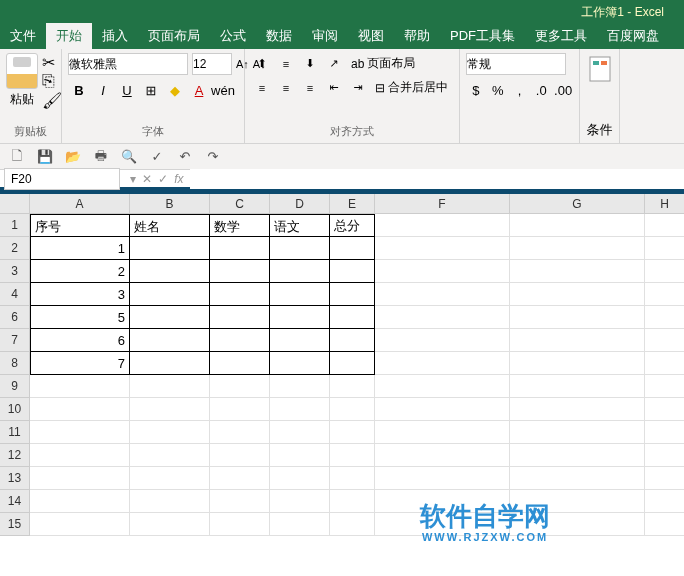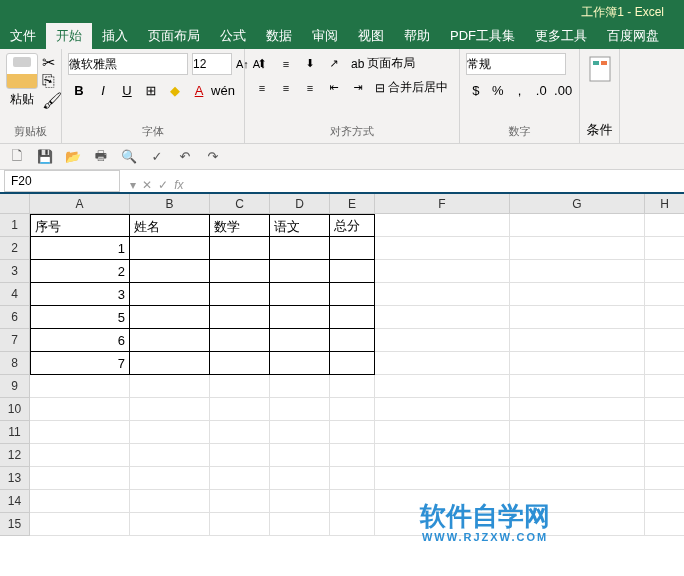--- a/index.html
+++ b/index.html
@@ -42,21 +42,21 @@
     .num-select { width: 100px; height: 22px; border: 1px solid #ccc; font-size: 12px; background: #fff; }
     .num-row { display: flex; gap: 2px; margin-top: 4px; }
     
     .styles-group { width: 40px; display: flex; flex-direction: column; align-items: center; }
     .cond-icon { width: 28px; height: 32px; cursor: pointer; }
     .cond-label { font-size: 13px; }
     
     .qat { height: 26px; background: #f3f2f1; border-bottom: 1px solid #d4d4d4; display: flex; align-items: center; gap: 10px; padding-left: 8px; }
     .qat-btn { width: 18px; height: 18px; cursor: pointer; display: inline-flex; align-items: center; justify-content: center; font-size: 13px; color: #555; }
     
-    .formula-bar { height: 24px; border-bottom: 2px solid #0c4a6e; display: flex; align-items: flex-end; }
+    .formula-bar { height: 24px; border-bottom: 7px solid #0c4a6e; display: flex; align-items: center; }
     .name-box { width: 116px; height: 22px; border: 1px solid #ccc; font-size: 12px; padding: 0 6px; margin-left: 4px; background: #fff; }
     .fx-controls { display: flex; align-items: center; gap: 6px; margin-left: 10px; color: #999; font-size: 12px; }
     .fx-btn { cursor: pointer; }
     .fx-input { flex: 1; height: 20px; border: none; margin-left: 6px; font-size: 12px; }
     
     .grid-area { position: relative; overflow: hidden; }
     .grid-corner { position: absolute; left: 0; top: 0; width: 30px; height: 20px; background: #e8e8e8; border-right: 1px solid #ccc; border-bottom: 1px solid #ccc; }
     .col-headers { position: absolute; left: 30px; top: 0; height: 20px; display: flex; }
     .col-h { background: #e8e8e8; border-right: 1px solid #ccc; border-bottom: 1px solid #ccc; font-size: 12px; text-align: center; line-height: 20px; color: #333; }
     .row-headers { position: absolute; left: 0; top: 20px; width: 30px; }
@@ -170,21 +170,20 @@
     <div>
       <input class="num-select" value="常规" style="">
       <div class="num-row">
         <span class="fmt-btn">$</span>
         <span class="fmt-btn">%</span>
         <span class="fmt-btn">,</span>
         <span class="fmt-btn">.0</span>
         <span class="fmt-btn">.00</span>
       </div>
     </div>
-    <div class="group-label">数字</div>
   </div>
 
   <div class="ribbon-group styles-group">
     <div class="cond-icon">
       <svg width="28" height="32">
           <rect x="4" y="4" width="20" height="24" fill="#fff" stroke="#999"></rect>
           <rect x="7" y="8" width="6" height="4" fill="#4a9"></rect>
           <rect x="15" y="8" width="6" height="4" fill="#e74"></rect>
         </svg>
     </div>

